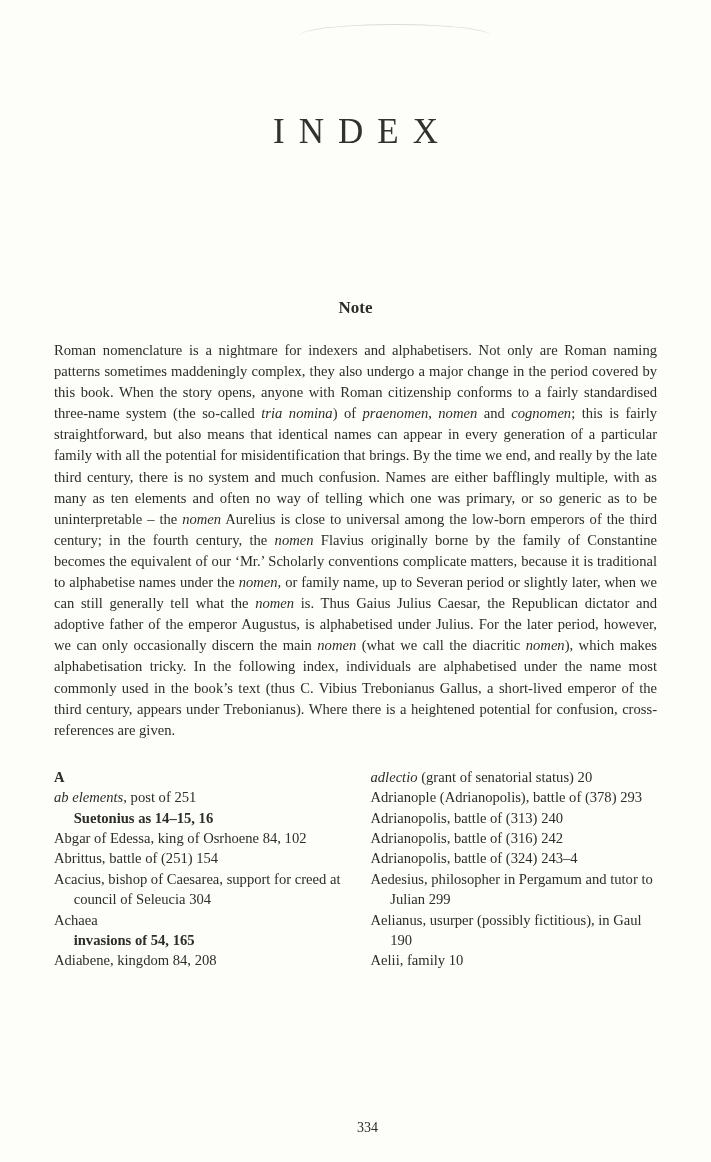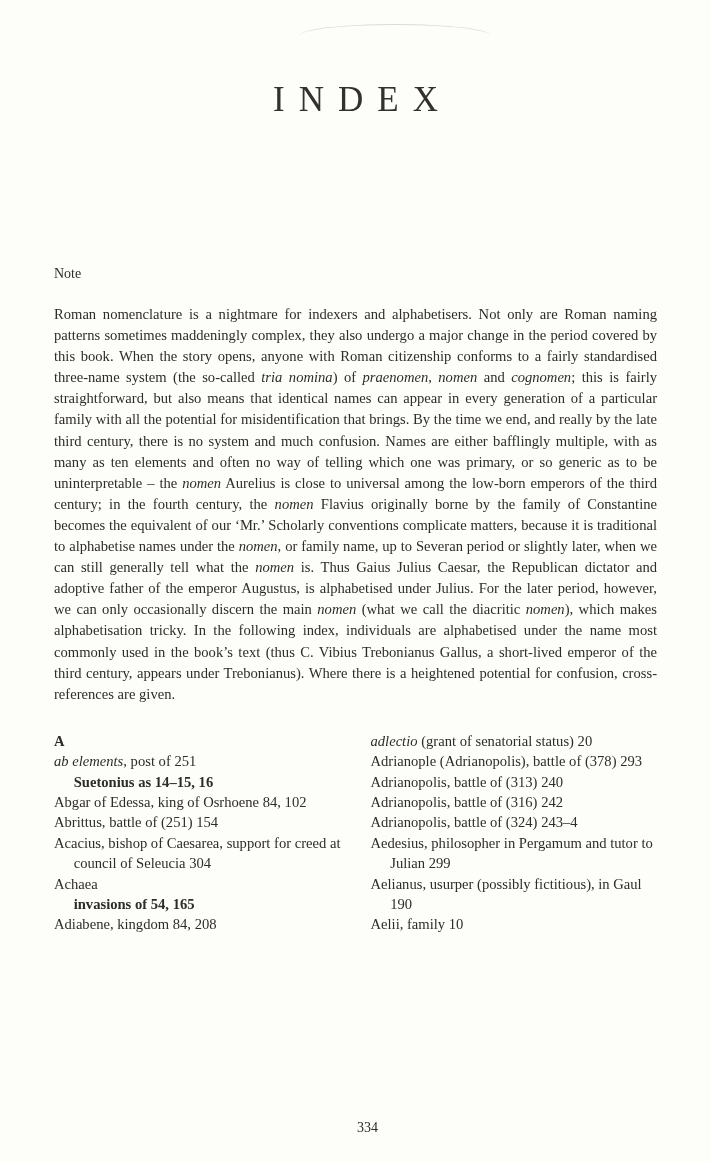--- a/index.html
+++ b/index.html
@@ -11,27 +11,27 @@
     position:relative;
     overflow:hidden;
   }
   .page{padding:0 54px;position:relative;}
   .scan-artifact{
     position:absolute;top:24px;left:300px;width:190px;height:22px;
     border-top:1px solid #dcdcd6;border-radius:50%;
   }
   .it{font-style:italic;}
   .title{
-    margin:0;padding-top:80px;text-align:center;
+    margin:0;padding-top:112px;text-align:center;
     font-size:35px;font-weight:400;letter-spacing:14px;text-indent:14px;
     color:#33312c;
   }
   .note-heading{
-    margin:0;padding-top:146px;
-    font-size:14px;font-weight:normal;
+    margin:0;padding-top:146px;text-align:center;
+    font-size:17px;font-weight:bold;
   }
   .note-text{
     margin:0;padding-top:22px;
     font-size:14.6px;line-height:21.1px;
     text-align:justify;
   }
   .index{display:flex;gap:30px;padding-top:26px;}
   .col{flex:1;font-size:14.6px;line-height:20.4px;}
   .letter{font-weight:bold;}
   .entry{padding-left:1.35em;text-indent:-1.35em;}

